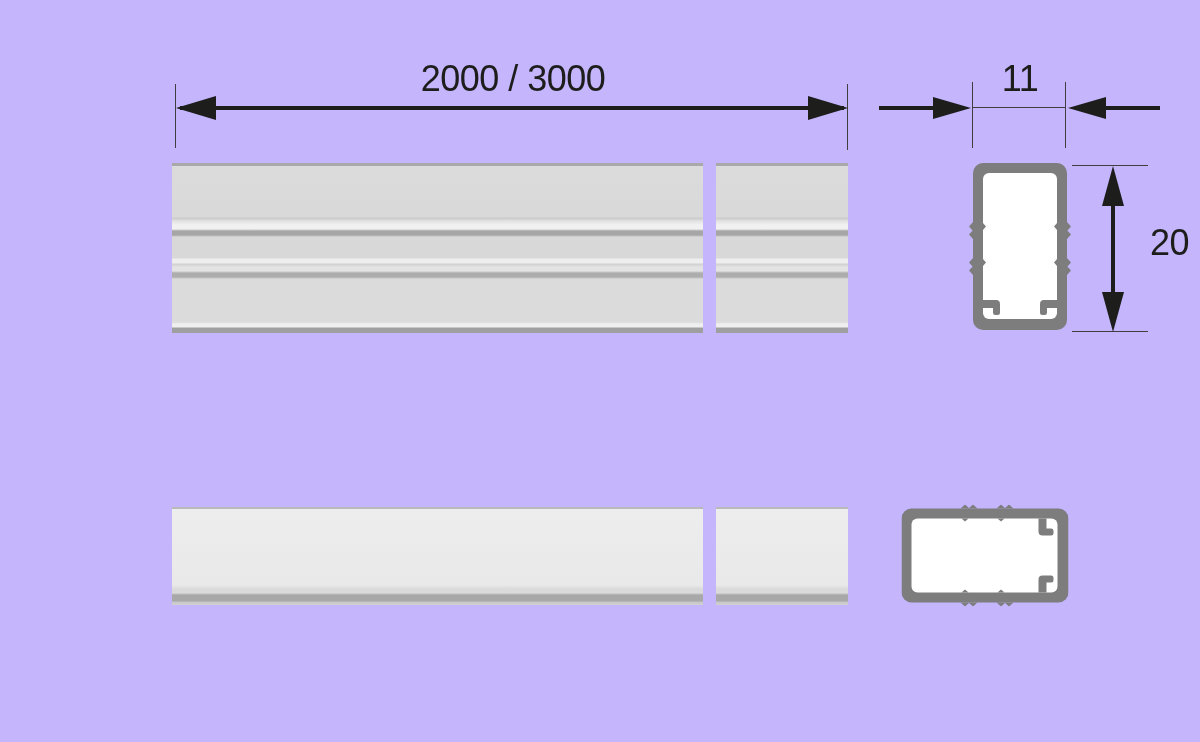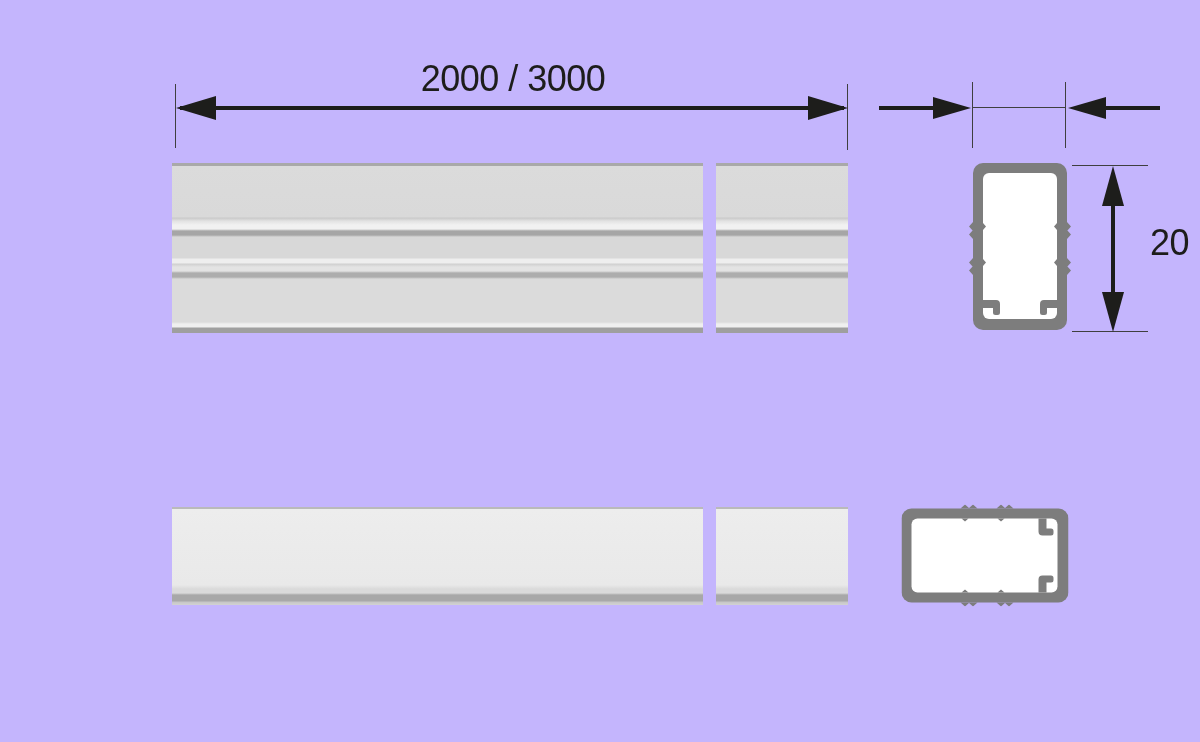--- a/index.html
+++ b/index.html
@@ -76,20 +76,21 @@
   <div class="arr arr-right" style="left:808px;top:96px;"></div>
   <div class="dim-label center" style="left:363px;top:60px;width:300px;">2000 / 3000</div>
 
   <div class="ext-v" style="left:972px;top:82px;height:66px;"></div>
   <div class="ext-v" style="left:1065px;top:82px;height:66px;"></div>
   <div class="hairline-h" style="left:972px;top:107px;width:94px;"></div>
   <div class="dimline-h" style="left:879px;top:106px;width:56px;"></div>
   <div class="dimline-h" style="left:1104px;top:106px;width:56px;"></div>
   <div class="arr arr-right-sm" style="left:933px;top:97px;"></div>
   <div class="arr arr-left-sm" style="left:1068px;top:97px;"></div>
+  <div class="dim-label center" style="left:970px;top:60px;width:100px;">11</div>
 
   <div class="ext-h" style="left:1072px;top:165px;width:76px;"></div>
   <div class="ext-h" style="left:1072px;top:331px;width:76px;"></div>
   <div class="dimline-v" style="left:1111px;top:200px;height:96px;"></div>
   <div class="arr arr-up" style="left:1102px;top:166px;"></div>
   <div class="arr arr-down" style="left:1102px;top:292px;"></div>
   <div class="dim-label" style="left:1122px;top:224px;margin-left:28px;">20</div>
 
   <svg class="xsec" style="left:969px;top:163px;" width="102" height="167" viewBox="0 0 102 167">
     <g fill="#7d7d7d">

